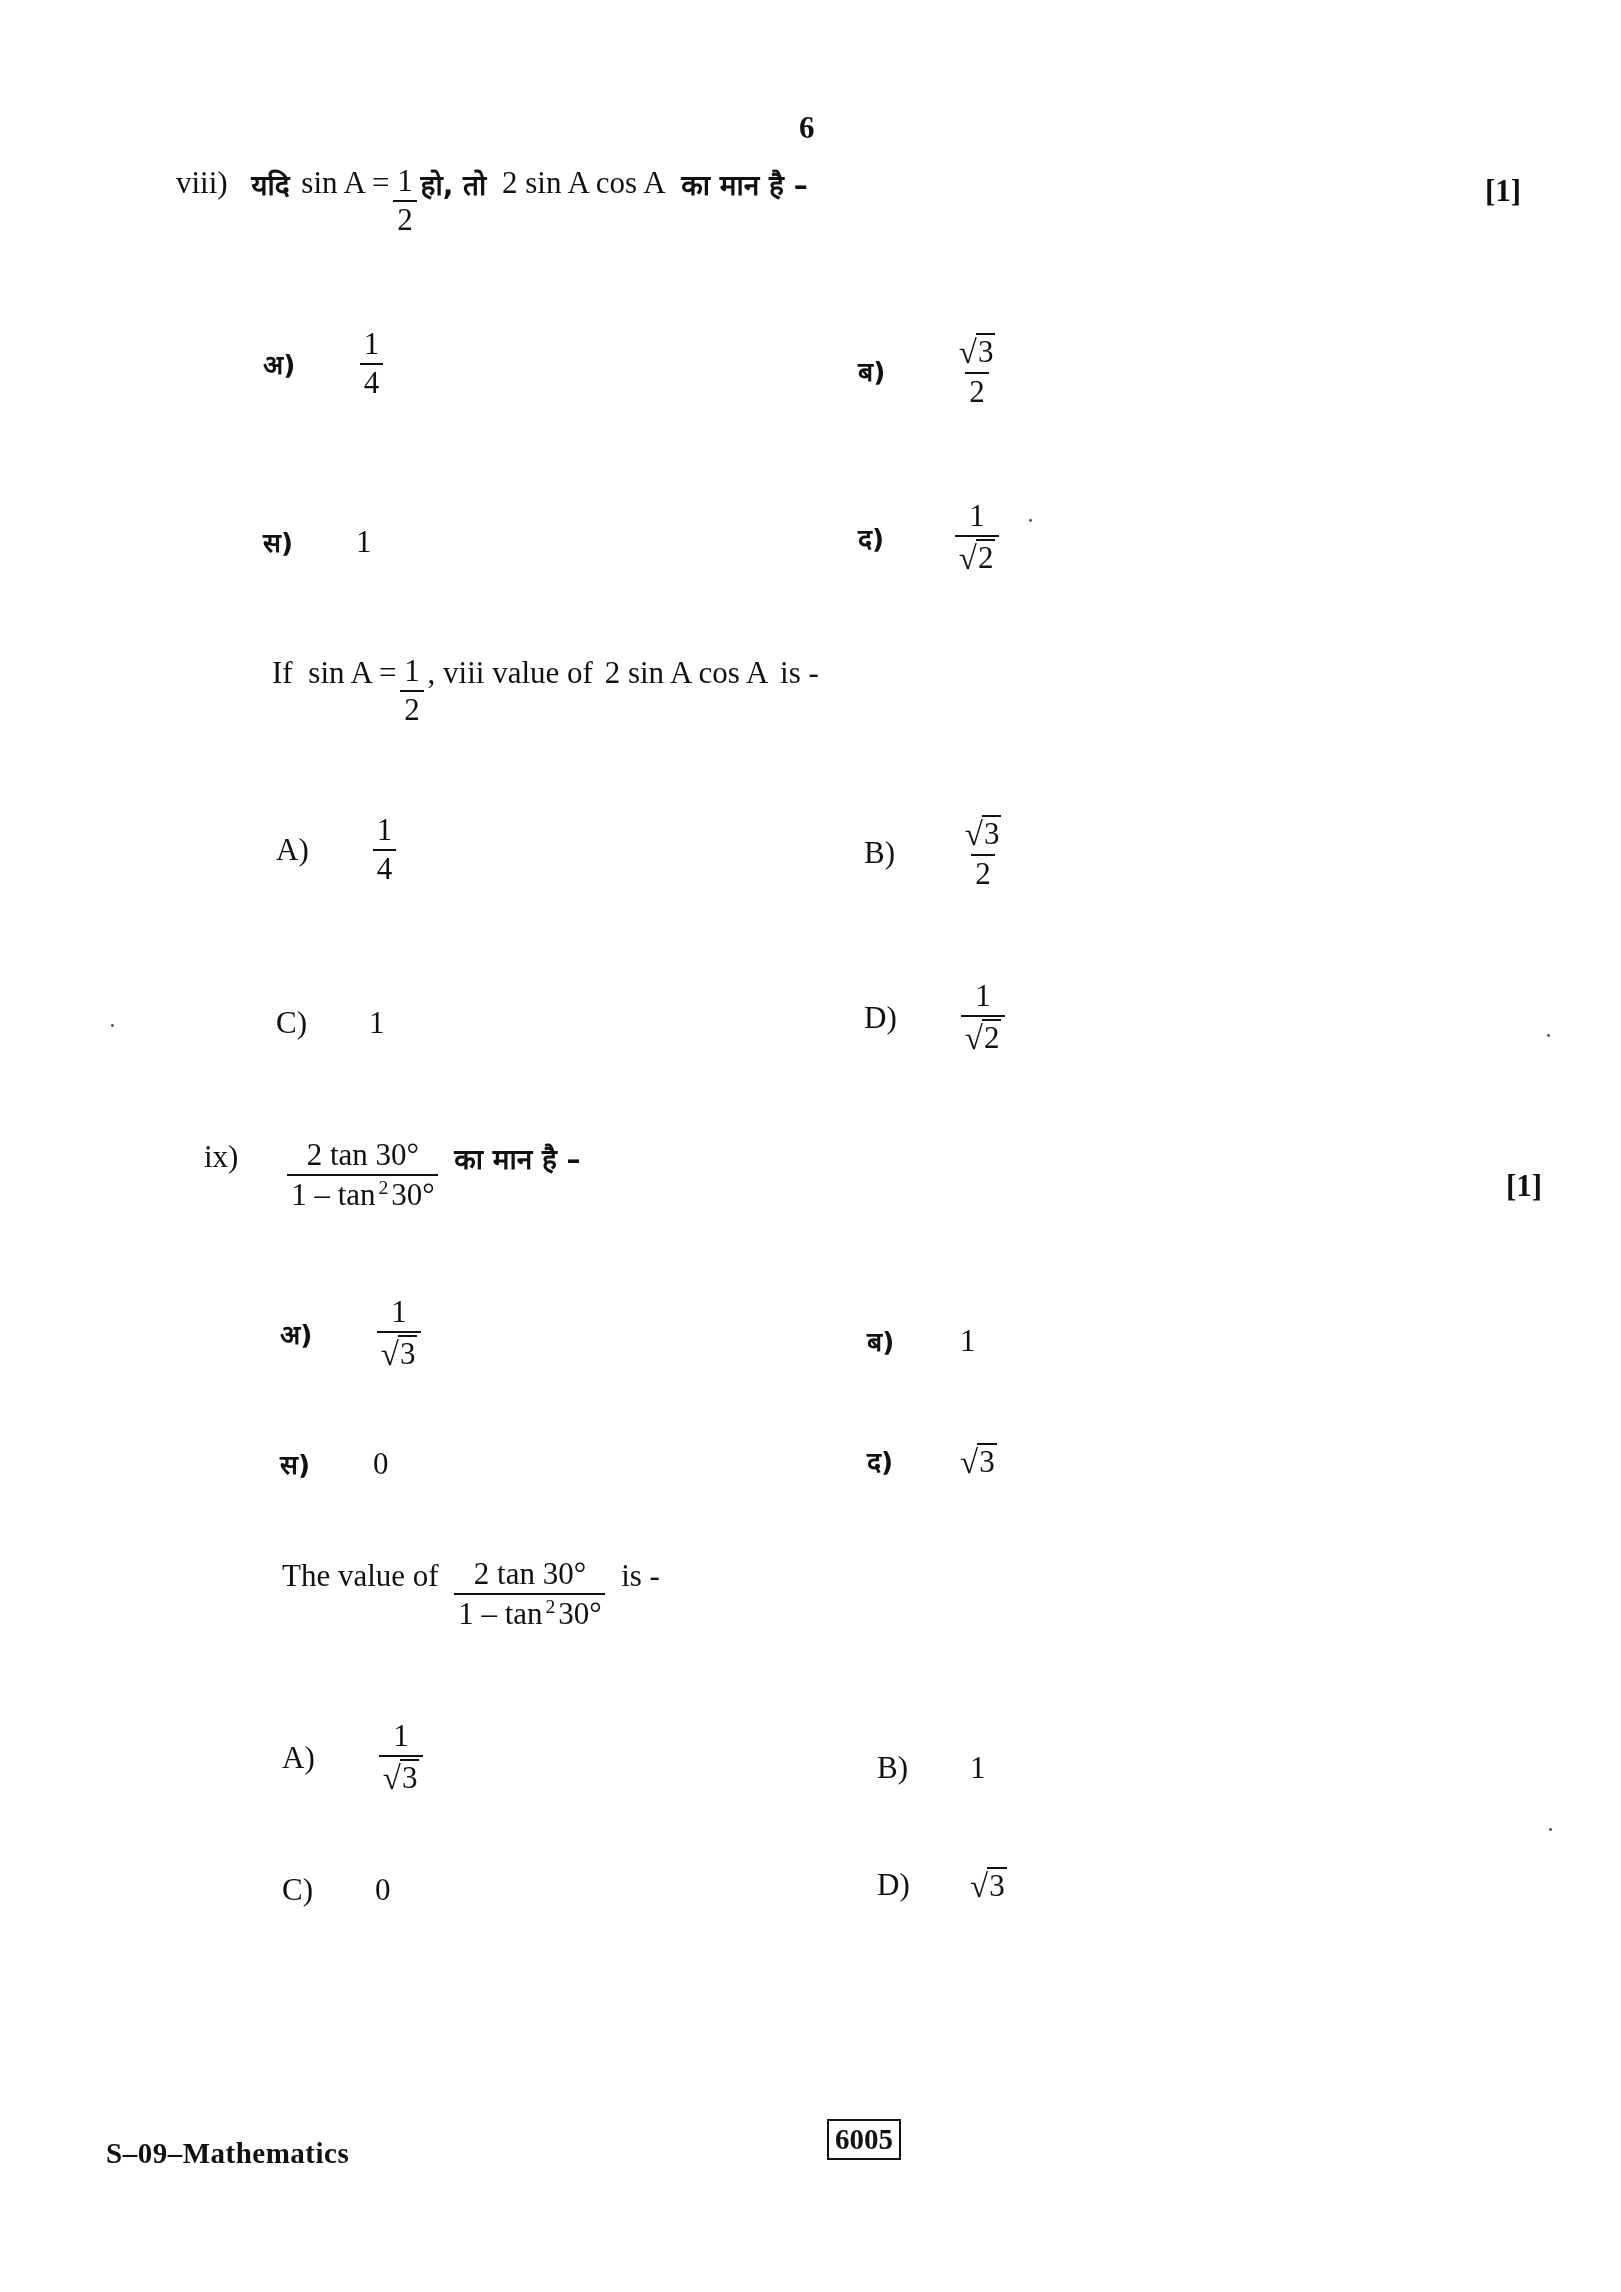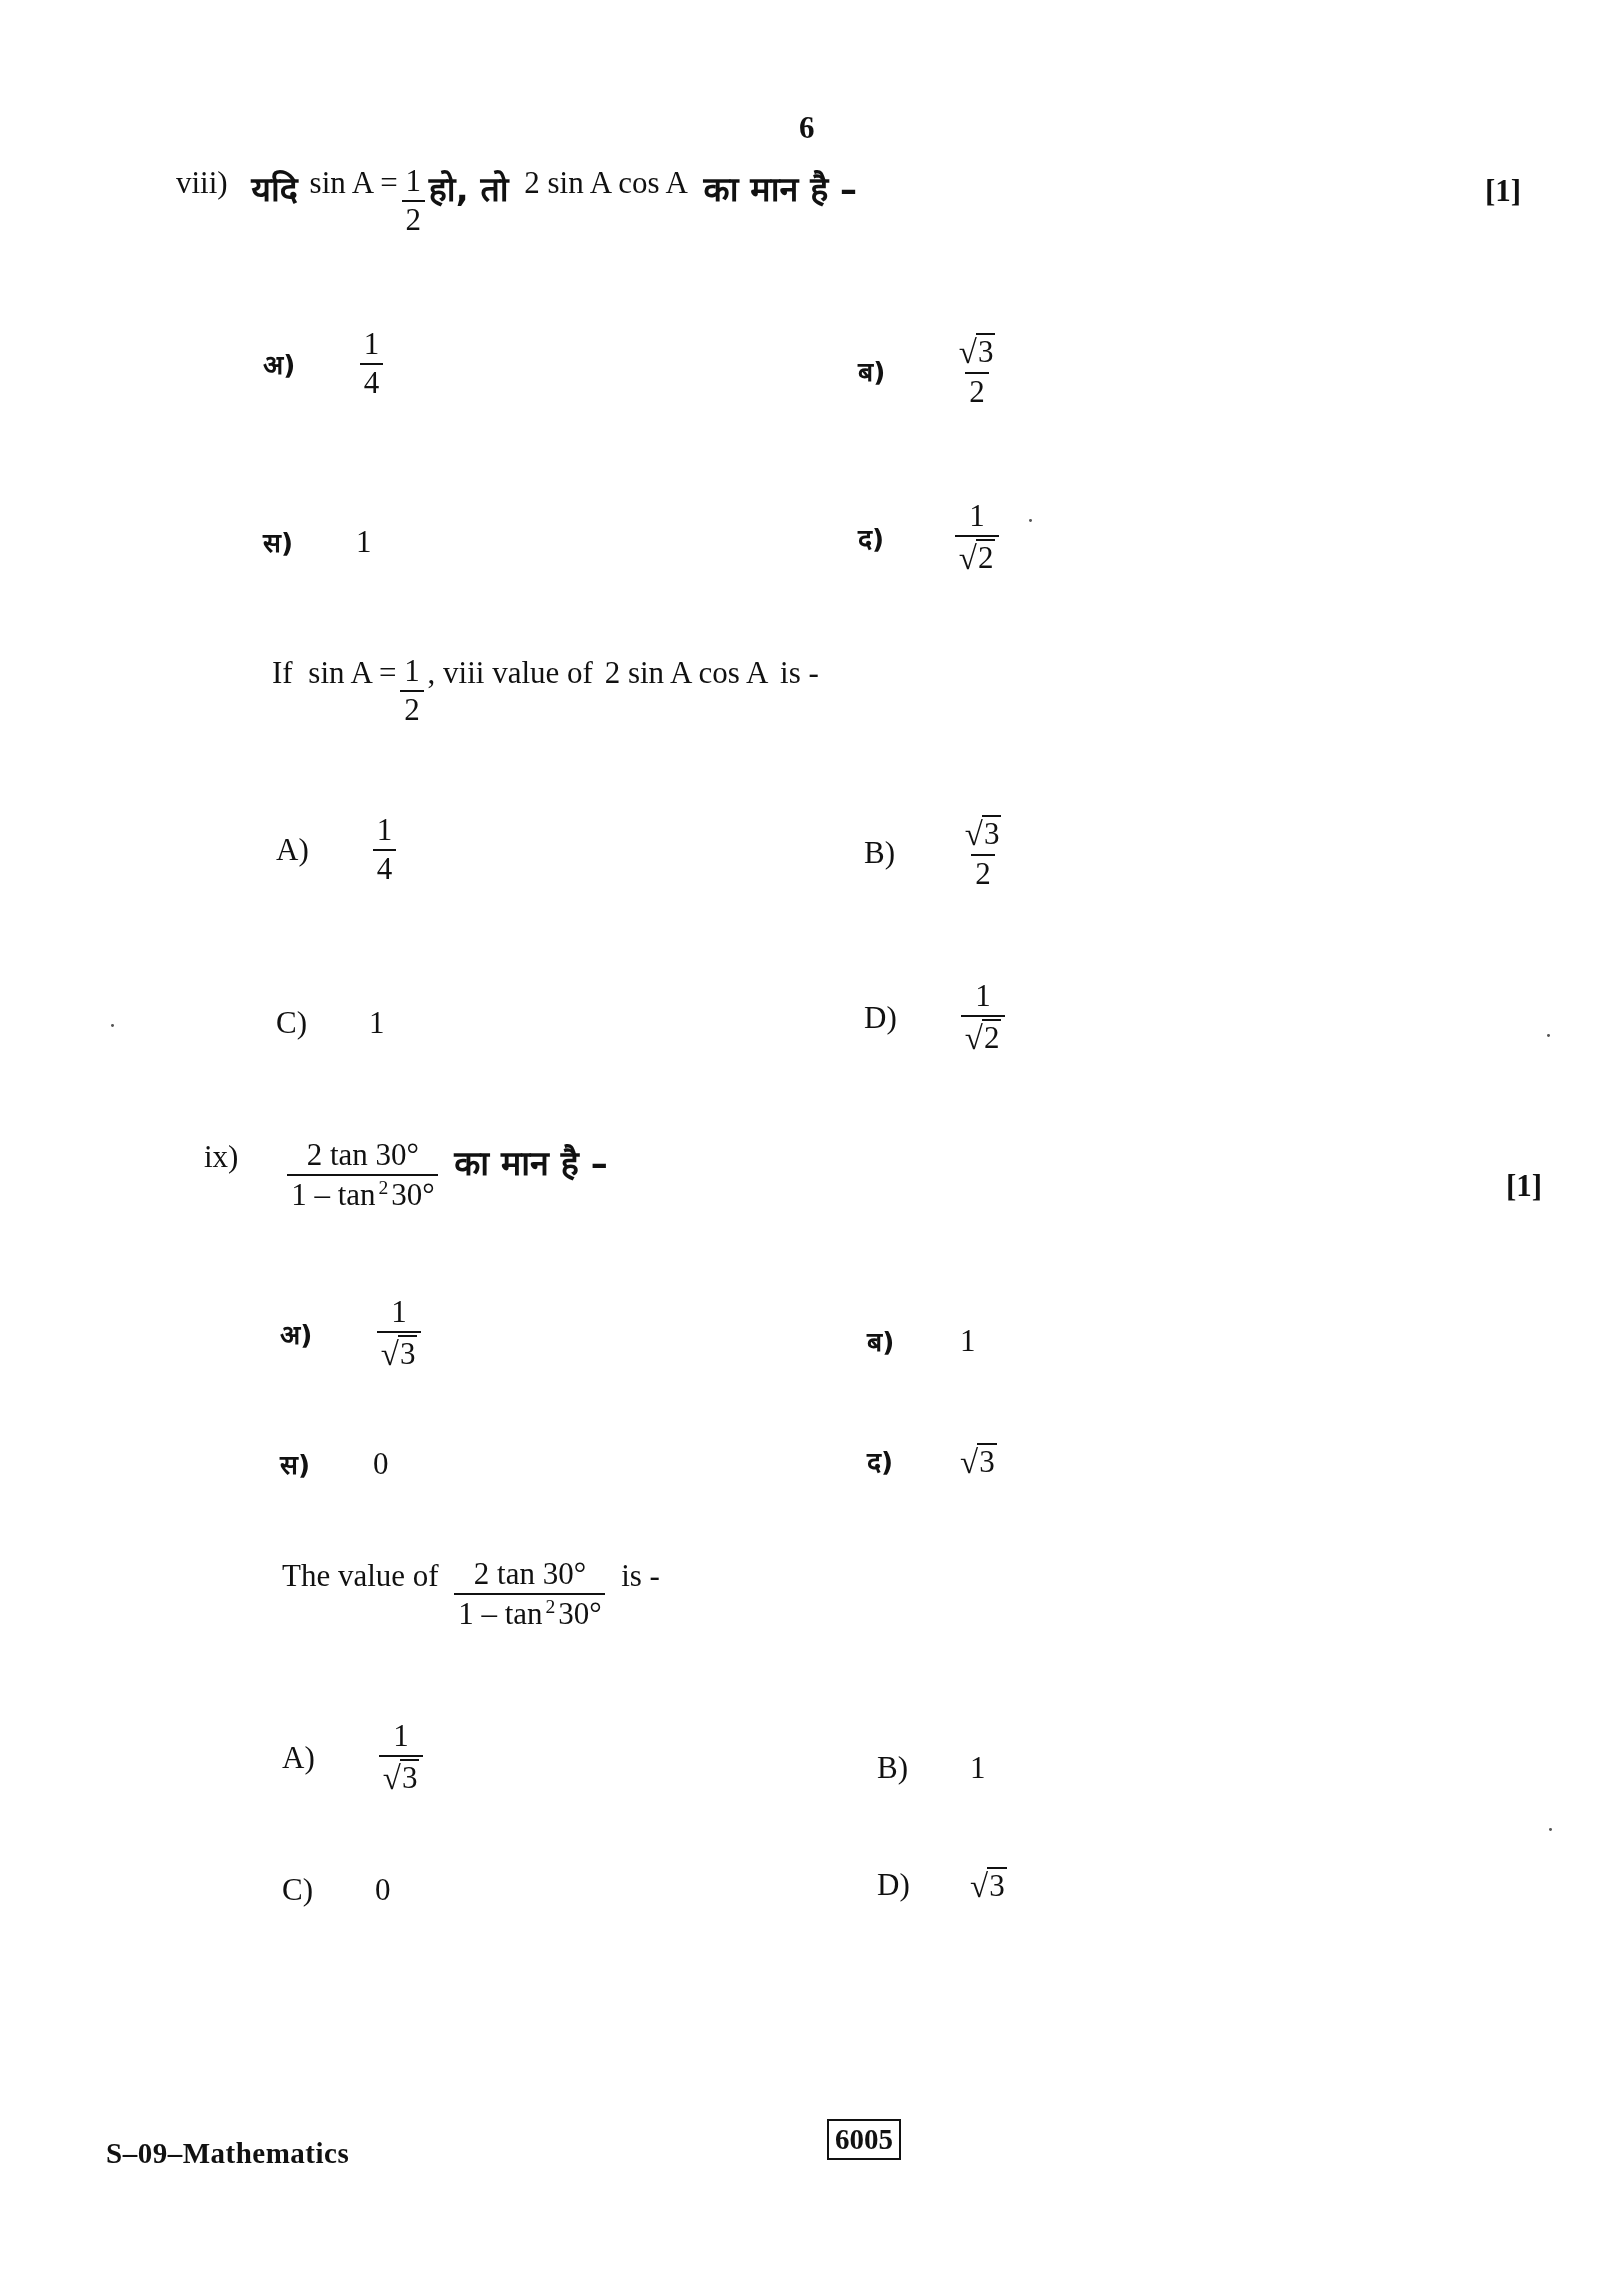--- a/index.html
+++ b/index.html
@@ -6,21 +6,21 @@
   body {
     width: 1621px; height: 2293px; position: relative; overflow: hidden;
     font-family: "Liberation Serif", "DejaVu Serif", serif;
     color: #111111;
   }
   .abs { position: absolute; }
   .page-num { left: 799px; top: 110px; font-size: 31px; font-weight: bold; }
   .marks { font-size: 31px; font-weight: bold; }
   .qnum { font-size: 31px; }
   .q-line { display: flex; align-items: flex-start; font-size: 31px; white-space: nowrap; }
-  .q-line .hi { font-family: "DejaVu Sans", sans-serif; font-weight: bold; font-size: 34px; }
+  .q-line .hi { font-family: "DejaVu Sans", sans-serif; font-weight: bold; font-size: 28px; }
   .q-line .gap { display: inline-block; width: 11.8px; }
   .frac { display: inline-flex; flex-direction: column; align-items: center; vertical-align: middle; margin: 0 3.9px; line-height: 1.05; }
   .frac .num { padding: 0 3.9px 2px; }
   .frac .den { padding: 2px 3.9px 0; border-top: 2px solid #111; }
   .opt { display: flex; align-items: center; }
   .opt .lbl { font-size: 31px; width: 93px; }
   .opt .lbl.hi { font-family: "DejaVu Sans", sans-serif; font-weight: bold; font-size: 26.5px; }
   .opt .val { font-size: 31px; }
   .sqrt { display: inline-flex; align-items: flex-end; }
   .sqrt .rad { font-size: 33px; line-height: 1; margin-right: -1px; }

